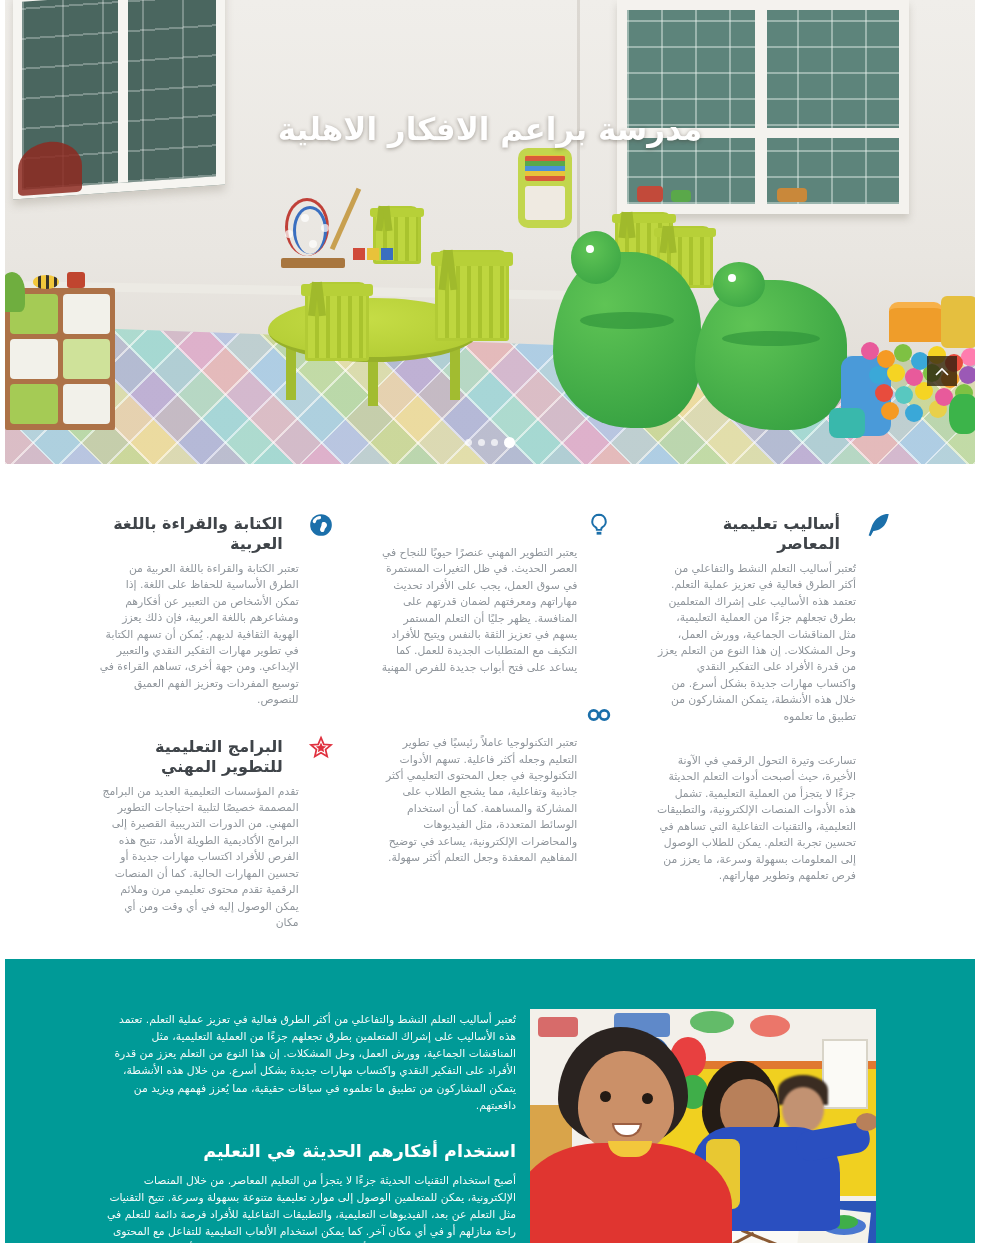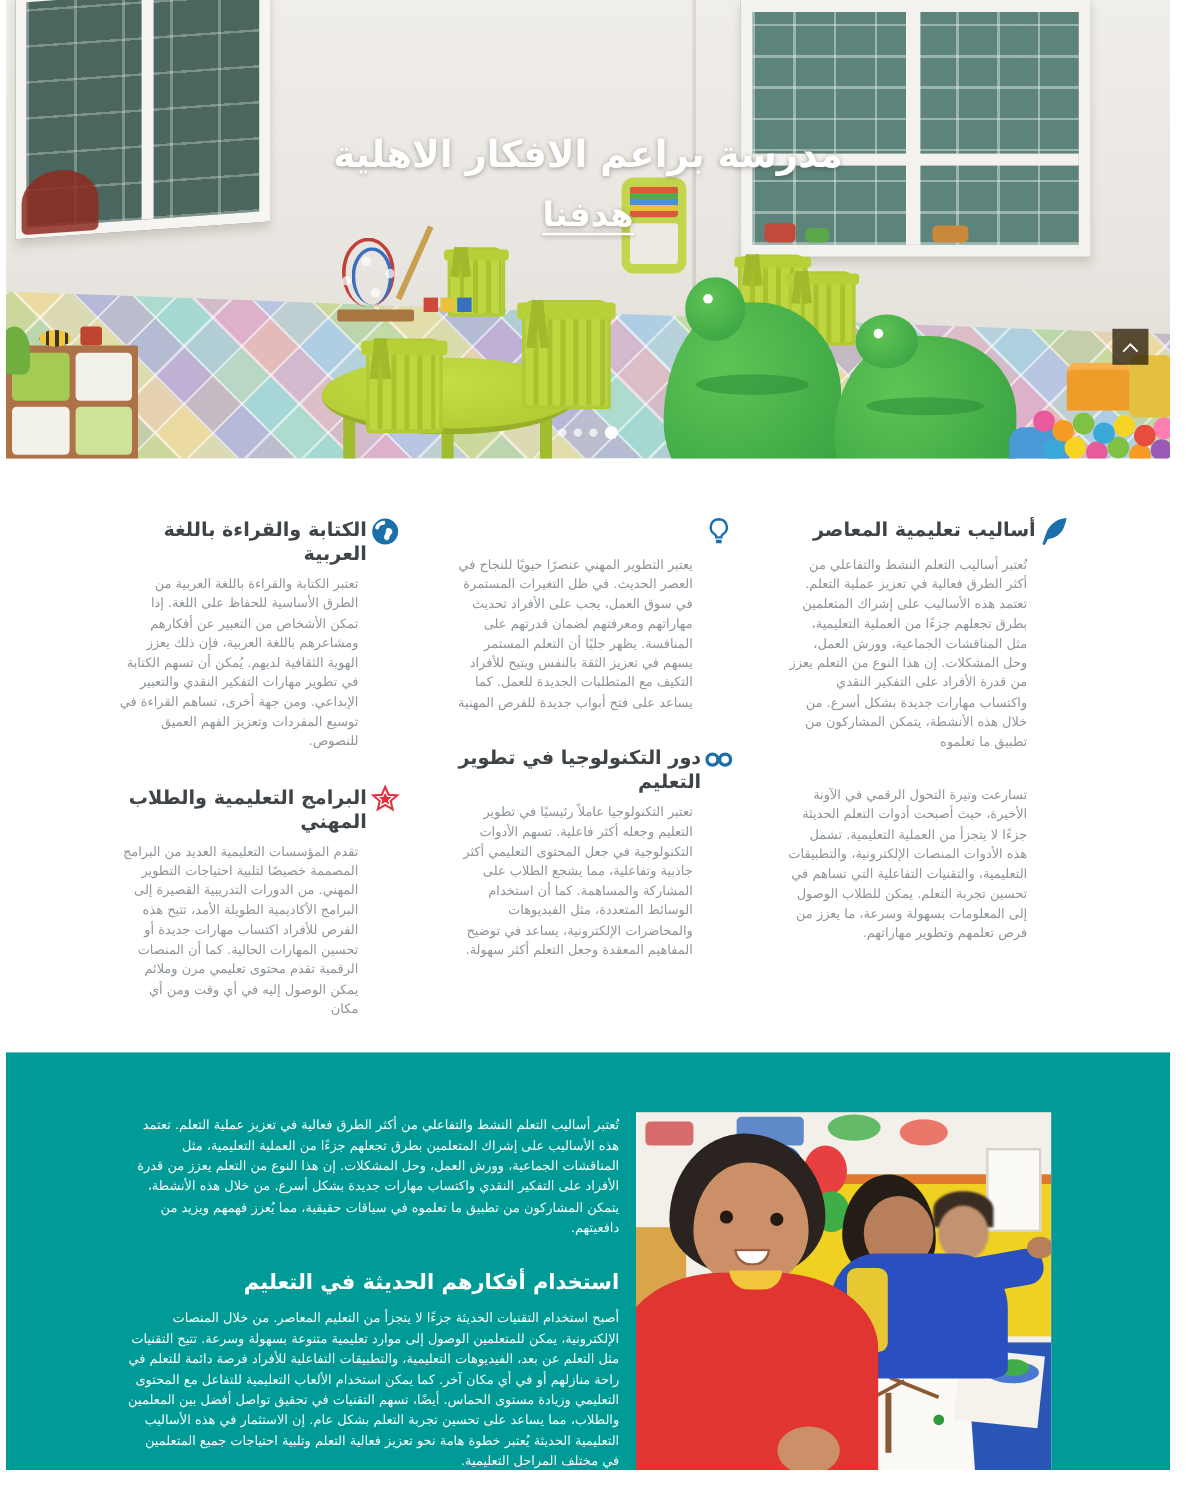--- a/index.html
+++ b/index.html
@@ -7,21 +7,21 @@
   body {
     width:990px; height:1243px; overflow:hidden;
     background:#ffffff;
     font-family:"DejaVu Sans", sans-serif;
   }
 
   
   .hero {
     position:relative;
     margin-left:5px;
-    width:970px; height:382px;
+    width:970px; height:464px;
     overflow:hidden;
     background:linear-gradient(180deg,#f0eeea 0%,#e9e6e1 55%,#ded9d2 100%);
   }
   .scene { position:absolute; inset:0; }
   .scene div { position:absolute; }
 
   .corner-line { left:572px; top:0; width:3px; height:310px;
     background:linear-gradient(180deg,#dcd8d2,#cfcbc4); }
 
   
@@ -177,21 +177,21 @@
   .scroll-top { position:absolute; right:18px; bottom:78px; z-index:22;
     width:30px; height:30px; background:rgba(45,32,16,.78);
     display:flex; align-items:center; justify-content:center; cursor:pointer; }
 
   
   .features { padding:50px 0 0; }
   .features-grid { width:792px; margin:0 auto; direction:rtl;
     display:flex; gap:44px; }
   .features-col { flex:1; min-width:0; }
   .feature { margin-bottom:28px; }
-  .feature-head { display:flex; align-items:flex-start; gap:2px; margin-bottom:7px; }
+  .feature-head { display:flex; align-items:flex-start; gap:25px; margin-bottom:7px; }
   .feature-icon { flex:0 0 26px; width:26px; height:26px; margin-top:-2px; }
   .feature-icon svg { width:26px; height:26px; display:block; }
   .feature-title { font-size:16px; font-weight:bold; color:#3f4449; line-height:1.25; }
   .feature-text { font-size:10.8px; color:#8f959b; line-height:1.52; text-align:right;
     margin:0 35px 0 0; }
 
   
   .about { margin-left:5px; width:970px; height:348px; background:#009a97; overflow:hidden; }
   .about-inner { width:772px; margin:0 auto; padding-top:50px; direction:rtl; display:flex; }
   .about-media { flex:0 0 346px; margin-left:14px; }
@@ -355,21 +355,20 @@
     <div class="tub-orange"></div>
     <div class="tub-yellow"></div>
     <div class="pit-blue"></div>
     <div class="pit-teal"></div>
     <div class="balls"></div>
     <div class="pit-green-blob"></div>
   </div>
 
   <div class="hero-caption">
     <div class="hero-title">مدرسة براعم الافكار الاهلية</div>
-    <div class="hero-subtitle">هدفنا</div>
   </div>
 
   <div class="dots">
     <span class="dot"></span>
     <span class="dot"></span>
     <span class="dot"></span>
     <span class="dot active"></span>
   </div>
 
   <div class="scroll-top">
@@ -415,21 +414,20 @@
         <p class="feature-text" dir="rtl">يعتبر التطوير المهني عنصرًا حيويًا للنجاح في العصر الحديث. في ظل التغيرات المستمرة في سوق العمل، يجب على الأفراد تحديث مهاراتهم ومعرفتهم لضمان قدرتهم على المنافسة. يظهر جليًا أن التعلم المستمر يسهم في تعزيز الثقة بالنفس ويتيح للأفراد التكيف مع المتطلبات الجديدة للعمل. كما يساعد على فتح أبواب جديدة للفرص المهنية</p>
       </div>
       <div class="feature">
         <div class="feature-head">
           <span class="feature-icon">
             <svg viewBox="0 0 32 18">
                 <circle cx="9.5" cy="9" r="5.6" fill="none" stroke="#1b6faa" stroke-width="3.4"></circle>
                 <circle cx="22.5" cy="9" r="5.6" fill="none" stroke="#1b6faa" stroke-width="3.4"></circle>
               </svg>
           </span>
-          <span class="feature-title" dir="rtl">دور التكنولوجيا في تطوير التعليم</span>
         </div>
         <p class="feature-text" dir="rtl">تعتبر التكنولوجيا عاملاً رئيسيًا في تطوير التعليم وجعله أكثر فاعلية. تسهم الأدوات التكنولوجية في جعل المحتوى التعليمي أكثر جاذبية وتفاعلية، مما يشجع الطلاب على المشاركة والمساهمة. كما أن استخدام الوسائط المتعددة، مثل الفيديوهات والمحاضرات الإلكترونية، يساعد في توضيح المفاهيم المعقدة وجعل التعلم أكثر سهولة.</p>
       </div>
     </div>
 
     <div class="features-col">
       <div class="feature">
         <div class="feature-head">
           <span class="feature-icon">
             <svg viewBox="0 0 24 24">
@@ -442,21 +440,21 @@
         <p class="feature-text" dir="rtl">تعتبر الكتابة والقراءة باللغة العربية من الطرق الأساسية للحفاظ على اللغة. إذا تمكن الأشخاص من التعبير عن أفكارهم ومشاعرهم باللغة العربية، فإن ذلك يعزز الهوية الثقافية لديهم. يُمكن أن تسهم الكتابة في تطوير مهارات التفكير النقدي والتعبير الإبداعي. ومن جهة أخرى، تساهم القراءة في توسيع المفردات وتعزيز الفهم العميق للنصوص.</p>
       </div>
       <div class="feature">
         <div class="feature-head">
           <span class="feature-icon">
             <svg viewBox="0 0 24 24">
                 <path d="M12 2.5l2.6 6.1 6.6.5-5 4.3 1.5 6.4L12 16.4 6.3 19.8l1.5-6.4-5-4.3 6.6-.5z" fill="none" stroke="#e0313f" stroke-width="1.6"></path>
                 <path d="M12 7l1.4 3.2 3.4.3-2.6 2.2.8 3.3-3-1.8-3 1.8.8-3.3-2.6-2.2 3.4-.3z" fill="#e0313f"></path>
               </svg>
           </span>
-          <span class="feature-title" dir="rtl">البرامج التعليمية والطلاب المهني</span>
+          <span class="feature-title" dir="rtl">البرامج التعليمية للتطوير المهني</span>
         </div>
         <p class="feature-text" dir="rtl">تقدم المؤسسات التعليمية العديد من البرامج المصممة خصيصًا لتلبية احتياجات التطوير المهني. من الدورات التدريبية القصيرة إلى البرامج الأكاديمية الطويلة الأمد، تتيح هذه الفرص للأفراد اكتساب مهارات جديدة أو تحسين المهارات الحالية. كما أن المنصات الرقمية تقدم محتوى تعليمي مرن وملائم يمكن الوصول إليه في أي وقت ومن أي مكان</p>
       </div>
     </div>
 
   </div>
 </div>
 
 <div class="about">
   <div class="about-inner">

